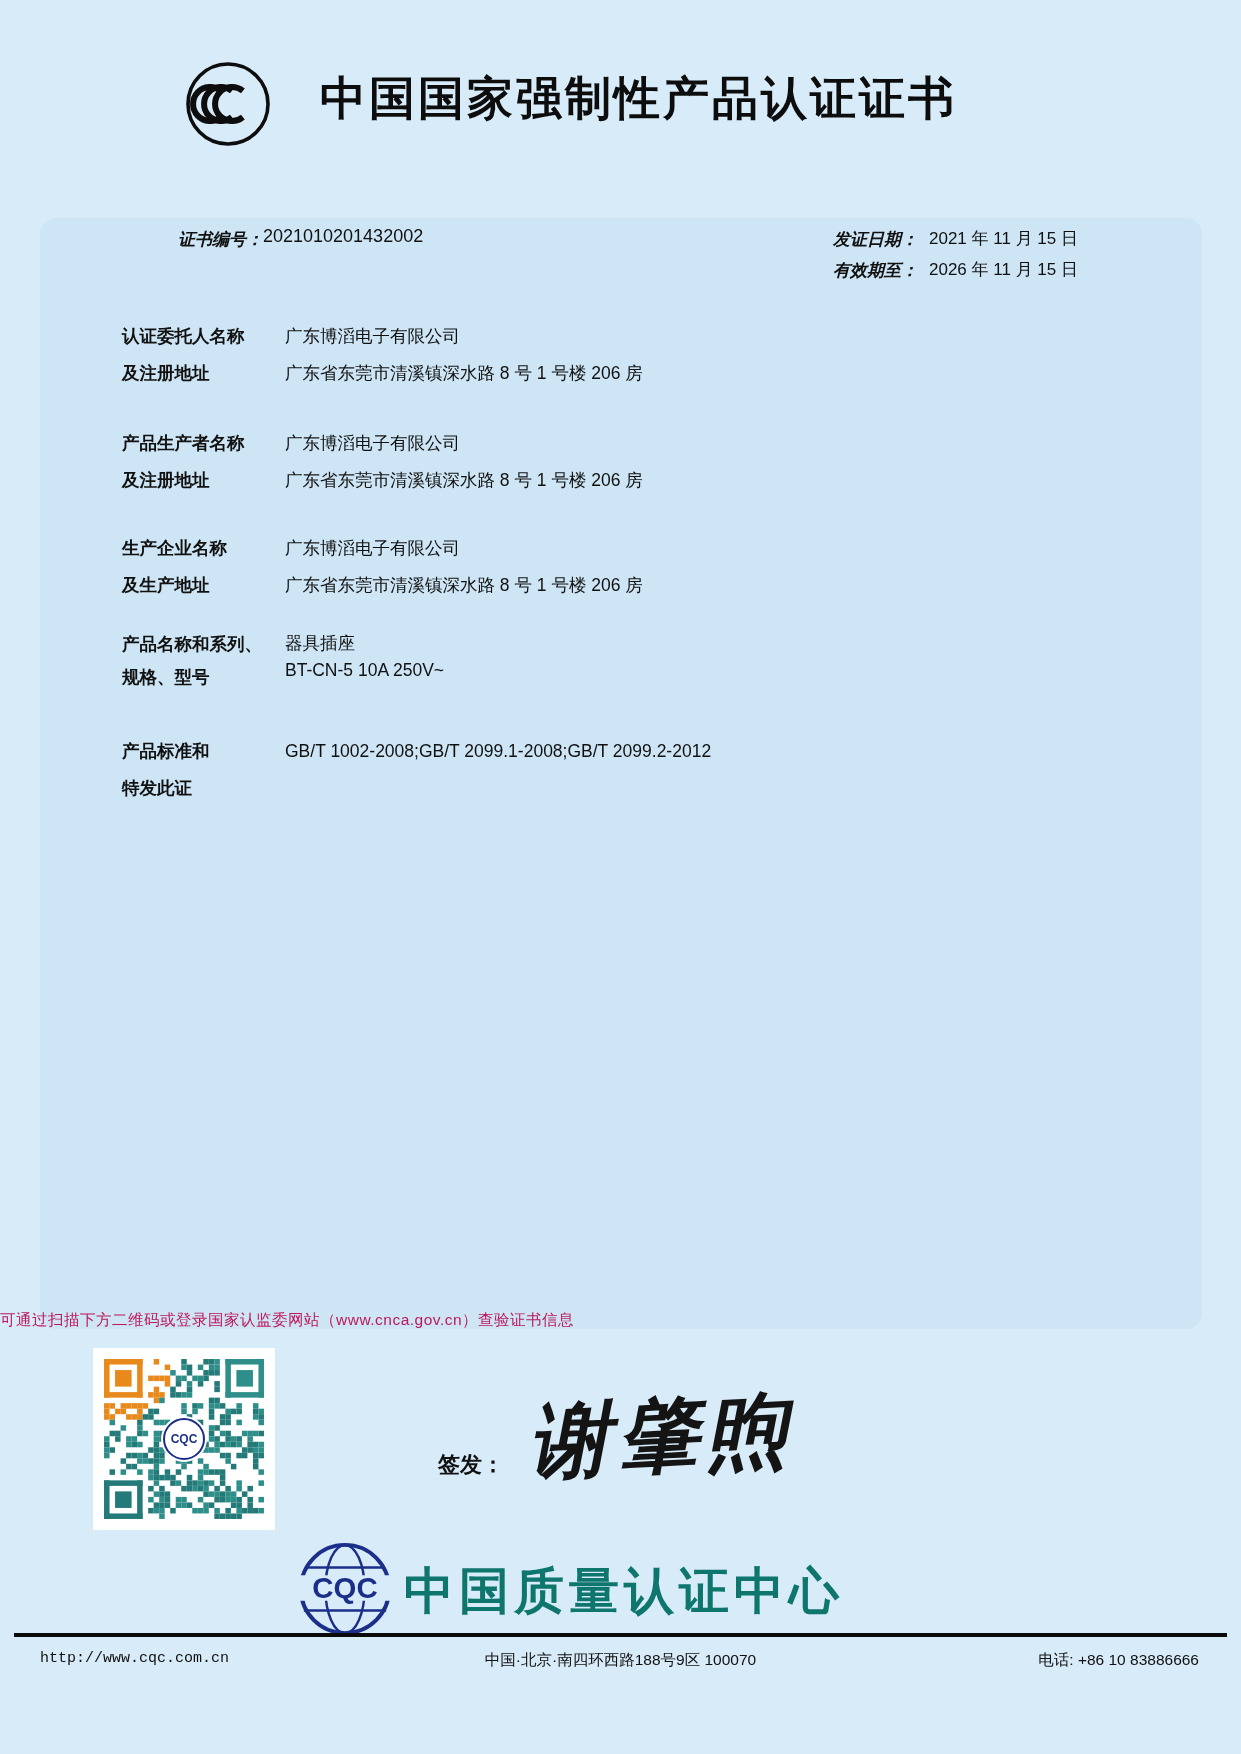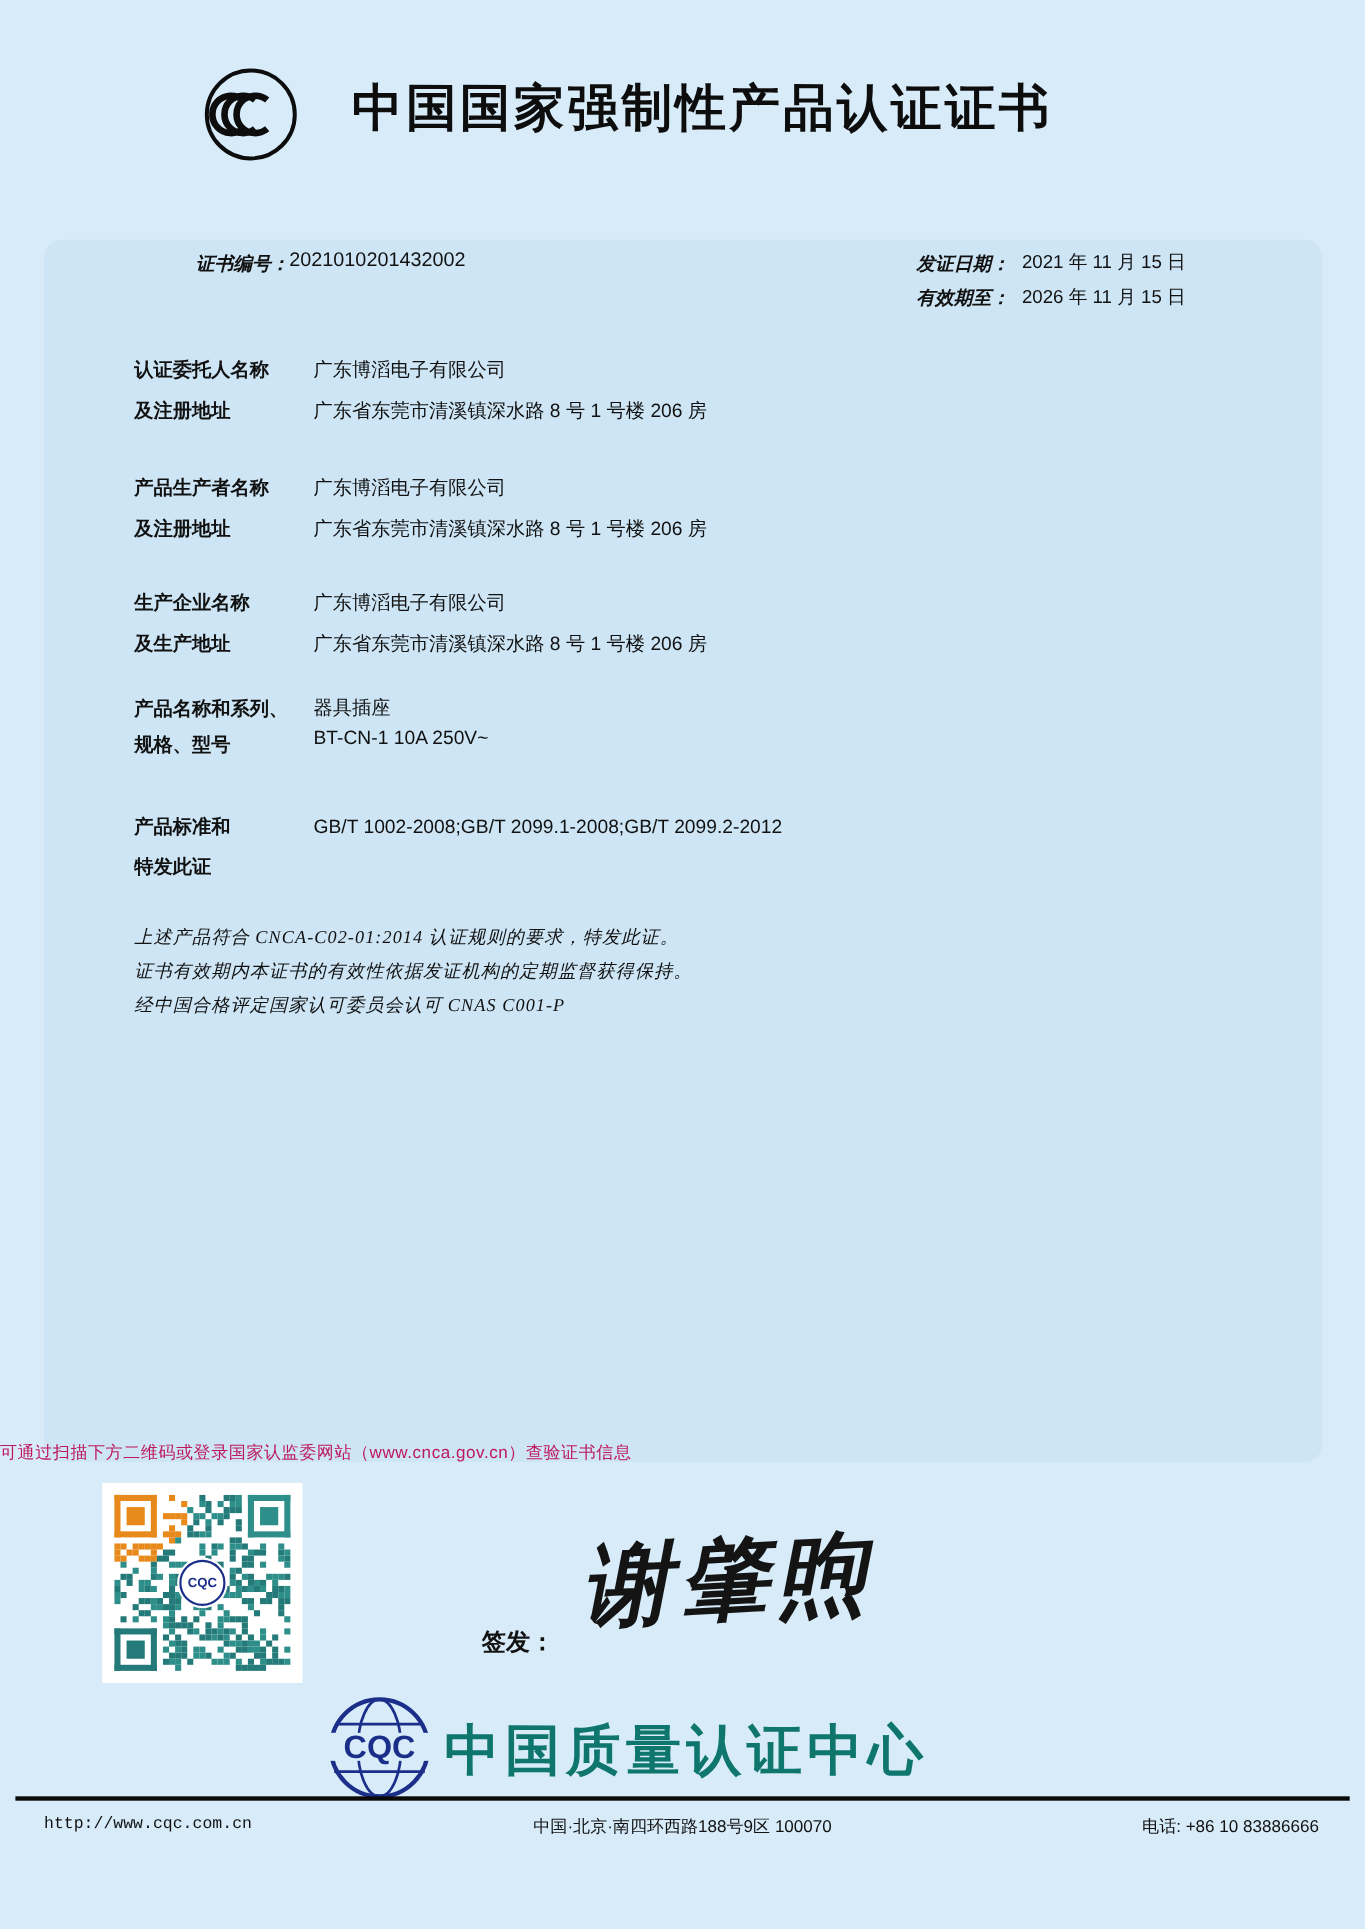--- a/index.html
+++ b/index.html
@@ -73,21 +73,21 @@
     display:flex;align-items:center;justify-content:center;
   }
   .qr-globe{
     width:38px;height:38px;border:2px solid #1b2f8a;border-radius:50%;
     display:flex;align-items:center;justify-content:center;
     font-size:12px;font-weight:bold;color:#1b2f8a;letter-spacing:0;
     background:#fff;
   }
 
   
-  .sign-label{position:absolute;left:438px;top:1450px;font-size:22px;font-weight:bold;margin-top:28px;}
+  .sign-label{position:absolute;left:438px;top:1450px;font-size:22px;font-weight:bold;}
   .sign-name{
     position:absolute;left:528px;top:1382px;
     font-family:"DejaVu Serif", serif;font-style:italic;
     font-size:82px;font-weight:600;letter-spacing:6px;color:#141414;
     transform:rotate(-3deg);white-space:nowrap;
   }
 
   
   .cqc-logo{position:absolute;left:296px;top:1540px;width:98px;height:98px;}
   .issuer-name{
@@ -169,40 +169,35 @@
     </div>
   </div>
 
   <div class="field-group tight" style="top:628px;">
     <div class="field-label">
       <div>产品名称和系列、</div>
       <div>规格、型号</div>
     </div>
     <div class="field-value">
       <div>器具插座</div>
-      <div>BT-CN-1 10A 250V~</div>
+      <div>BT-CN-5 10A 250V~</div>
     </div>
   </div>
 
   <div class="field-group" style="top:733px;">
     <div class="field-label">
       <div>产品标准和</div>
       <div>特发此证</div>
     </div>
     <div class="field-value">
       <div>GB/T 1002-2008;GB/T 2099.1-2008;GB/T 2099.2-2012</div>
       <div></div>
     </div>
   </div>
 
-  <div class="statements">
-    <div>上述产品符合 CNCA-C02-01:2014 认证规则的要求，特发此证。</div>
-    <div>证书有效期内本证书的有效性依据发证机构的定期监督获得保持。</div>
-    <div>经中国合格评定国家认可委员会认可 CNAS C001-P</div>
-  </div>
 
   <div class="verify-note">可通过扫描下方二维码或登录国家认监委网站（www.cnca.gov.cn）查验证书信息</div>
 
   <div class="qr-wrap">
     <svg id="qr-svg" width="182" height="182" viewBox="0 0 33 33">
         <rect x="11" y="2" width="1" height="1" fill="#e8891c"></rect>
         <rect x="16" y="2" width="1" height="1" fill="#237a78"></rect>
         <rect x="20" y="2" width="1" height="1" fill="#237a78"></rect>
         <rect x="21" y="2" width="1" height="1" fill="#237a78"></rect>
         <rect x="22" y="2" width="1" height="1" fill="#2e8f8a"></rect>

